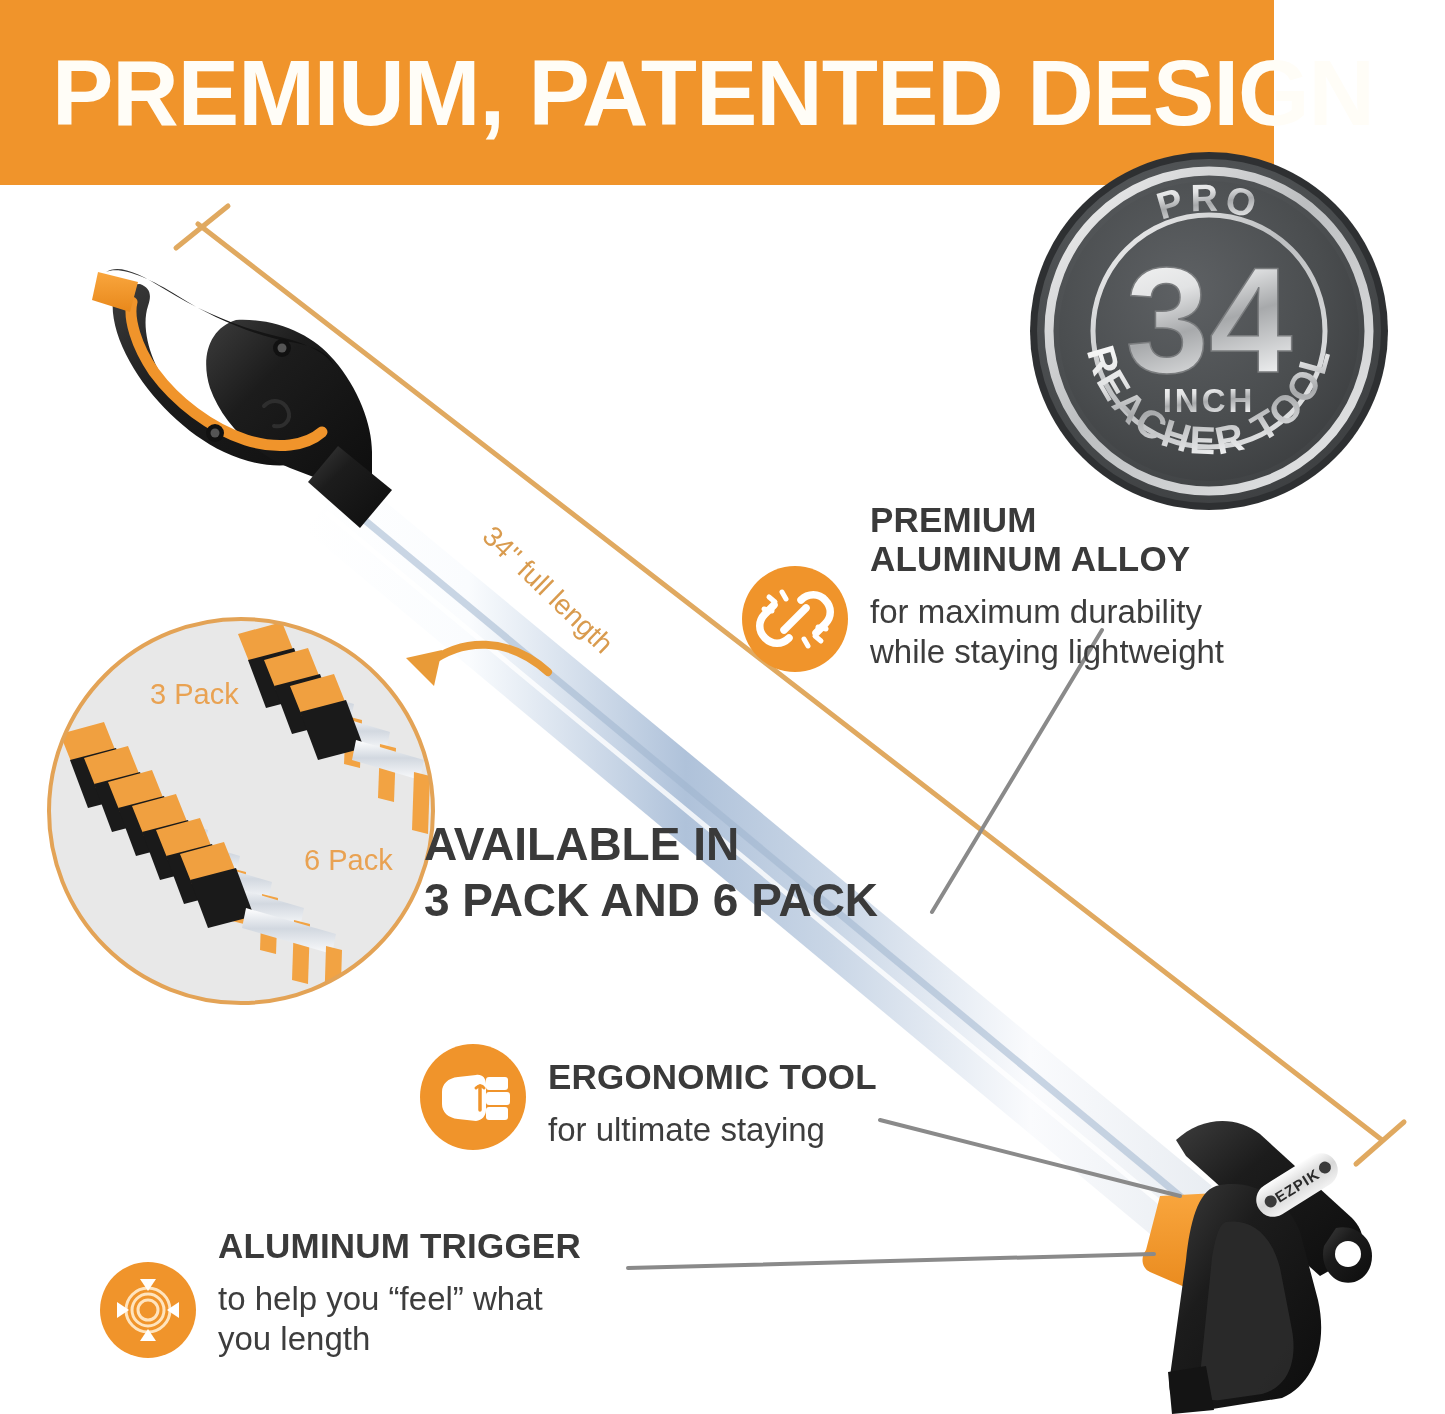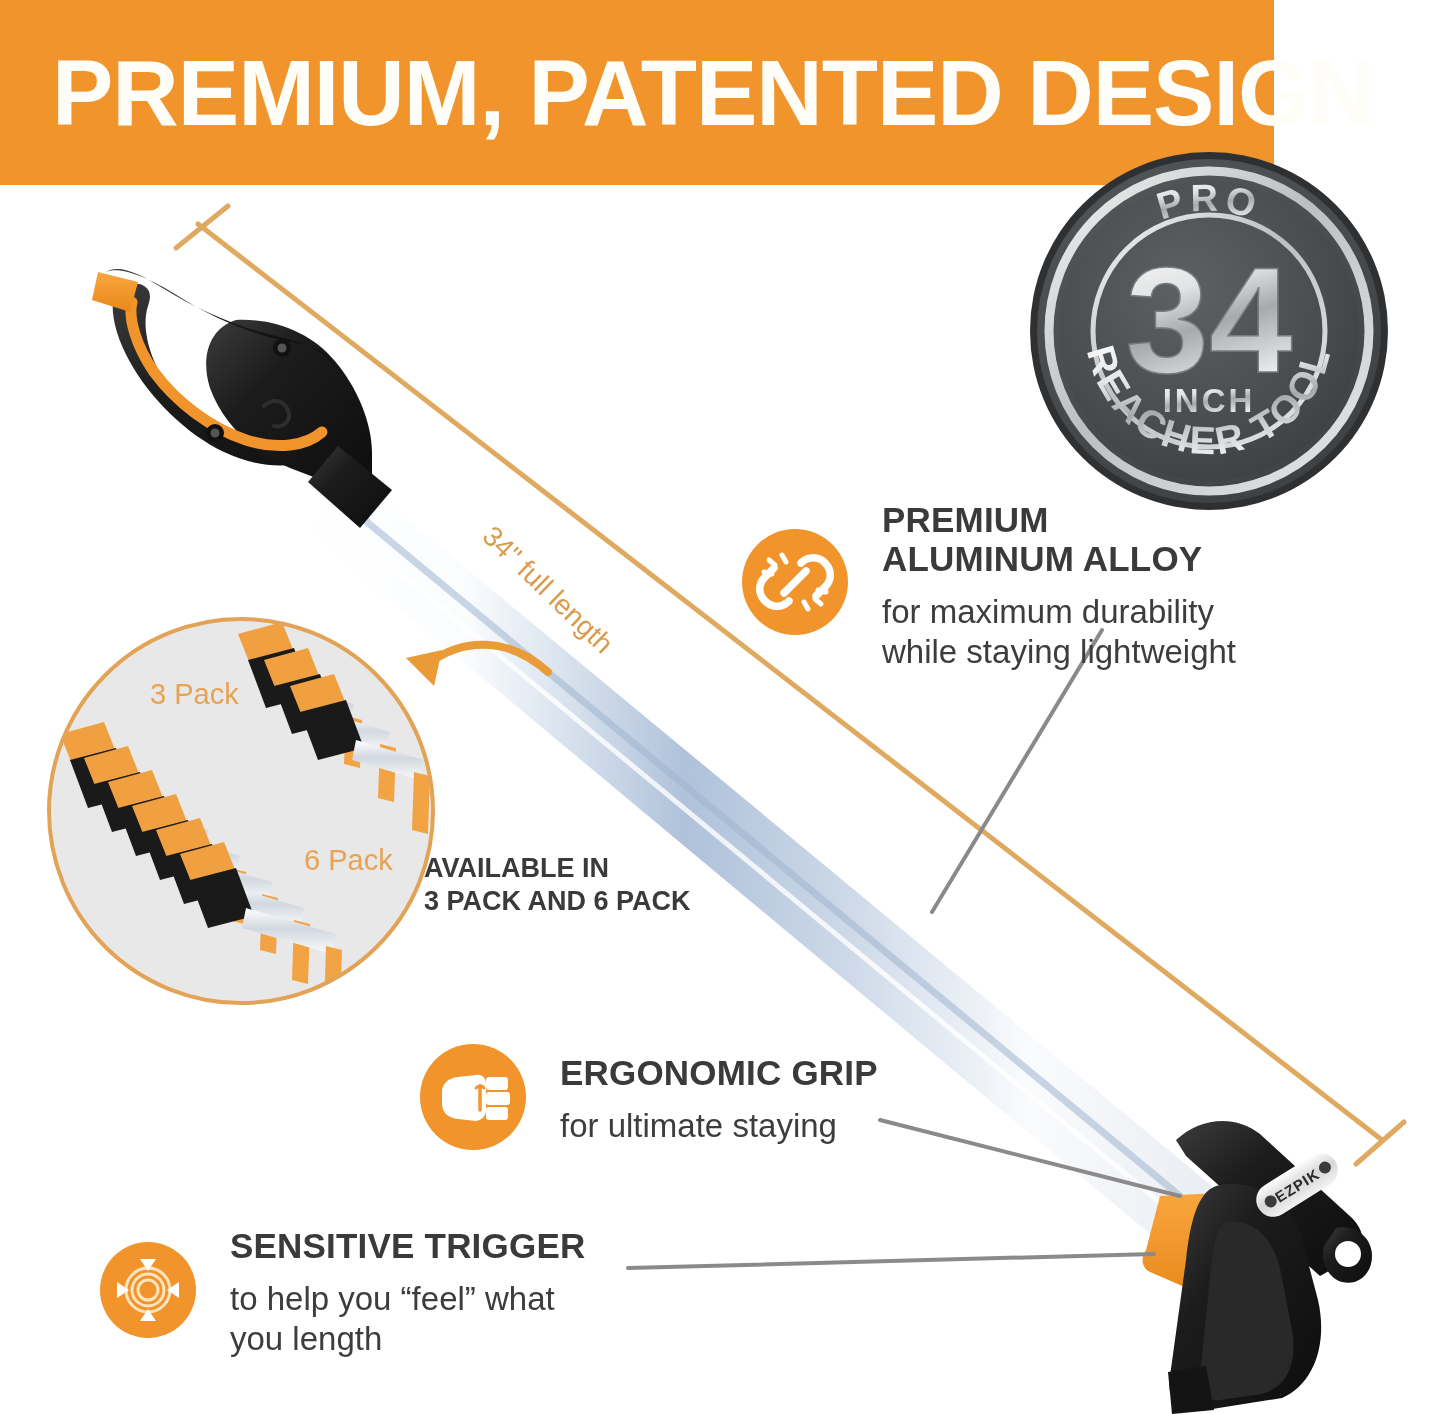--- a/index.html
+++ b/index.html
@@ -72,22 +72,22 @@
     font-family: "Liberation Sans", sans-serif;
     white-space: nowrap;
   }
   .pack-label.three { left: 108px; top: 66px; }
   .pack-label.six   { left: 262px; top: 232px; }
 
   
   .feature {
     position: absolute;
     display: flex;
-    align-items: center;
-    gap: 34px;
+    align-items: flex-end;
+    gap: 22px;
   }
   .feature-icon {
     flex: 0 0 auto;
     width: 106px; height: 106px;
     border-radius: 50%;
     background: #F0942B;
     position: relative;
   }
   .feature-icon.small { width: 96px; height: 96px; }
   .feature-text { padding-top: 4px; }
@@ -109,22 +109,22 @@
   }
 
   #feat-aluminum { left: 742px; top: 492px; }
   #feat-aluminum .feature-text { padding-top: 8px; }
   #feat-grip     { left: 420px; top: 1044px; }
   #feat-trigger  { left: 100px; top: 1222px; }
 
   
   .avail-text {
     position: absolute;
-    left: 424px; top: 852px;
-    font-size: 27px;
+    left: 424px; top: 816px;
+    font-size: 46px;
     font-weight: bold;
     color: #3A3A3A;
     line-height: 1.22;
     white-space: pre-line;
   }
 
   
   .dim-label {
     position: absolute;
     left: 498px; top: 520px;
@@ -475,21 +475,21 @@
         <g fill="#FFFFFF">
           <rect x="66" y="33" width="22" height="13" rx="3"></rect>
           <rect x="66" y="48" width="24" height="13" rx="3"></rect>
           <rect x="66" y="63" width="22" height="13" rx="3"></rect>
         </g>
         <path d="M 60,42 L 60,66" stroke="#F0942B" stroke-width="3.5" stroke-linecap="round" fill="none"></path>
         <path d="M 56,44 C 59,41 62,41 64,44" stroke="#F0942B" stroke-width="3" fill="none" stroke-linecap="round"></path>
       </svg>
     </div>
     <div class="feature-text">
-      <div class="feature-title">ERGONOMIC GRIP</div>
+      <div class="feature-title">ERGONOMIC TOOL</div>
       <div class="feature-sub">for ultimate staying</div>
     </div>
   </div>
 
   <div class="feature" id="feat-trigger">
     <div class="feature-icon small">
       <svg viewBox="0 0 96 96" width="96" height="96">
         <g fill="none" stroke="#FFE4BE" stroke-width="3">
           <circle cx="48" cy="48" r="22"></circle>
           <circle cx="48" cy="48" r="16"></circle>
@@ -497,21 +497,21 @@
         </g>
         <g fill="#FFFFFF">
           <path d="M 40,17 L 56,17 L 48,29 Z"></path>
           <path d="M 40,79 L 56,79 L 48,67 Z"></path>
           <path d="M 17,40 L 17,56 L 29,48 Z"></path>
           <path d="M 79,40 L 79,56 L 67,48 Z"></path>
         </g>
       </svg>
     </div>
     <div class="feature-text">
-      <div class="feature-title">SENSITIVE TRIGGER</div>
+      <div class="feature-title">ALUMINUM TRIGGER</div>
       <div class="feature-sub">to help you “feel” what
 you length</div>
     </div>
   </div>
 
   <div class="brand-plate">
     <span class="brand-text">EZPIK</span>
   </div>
 
 </div>

